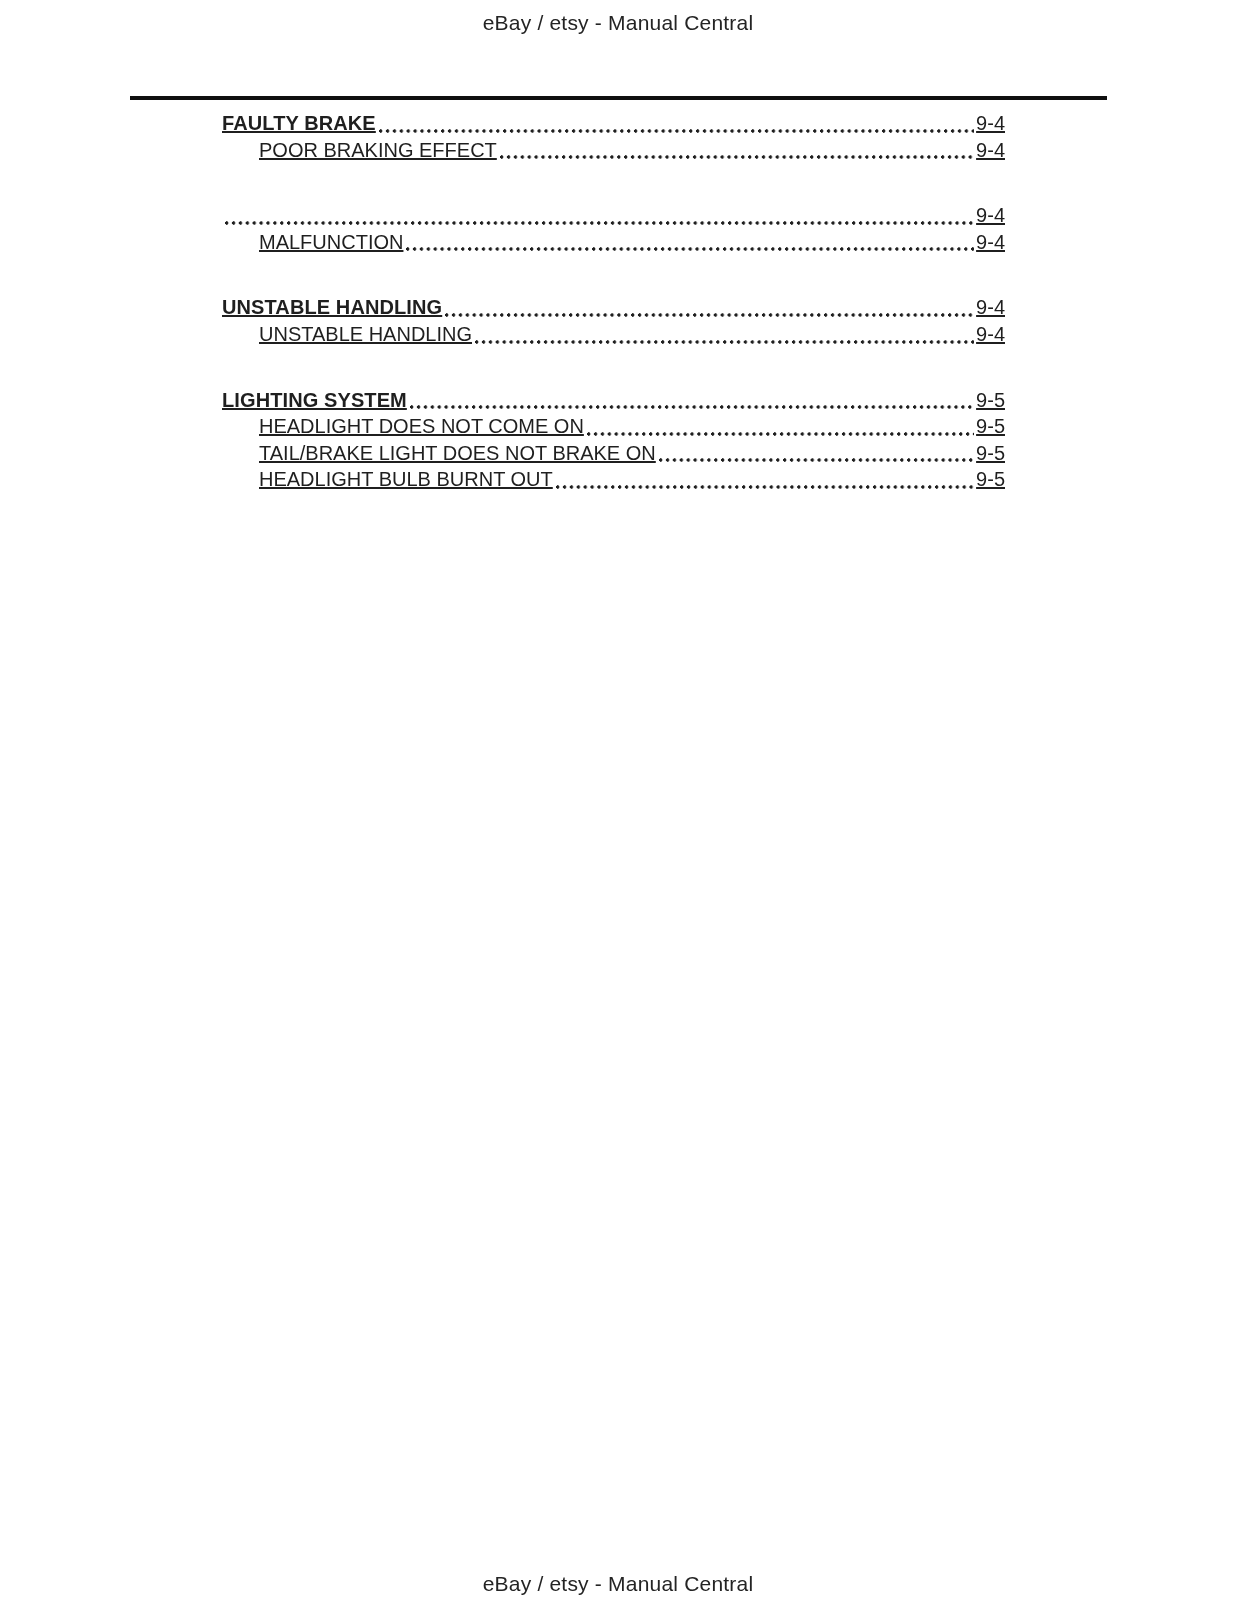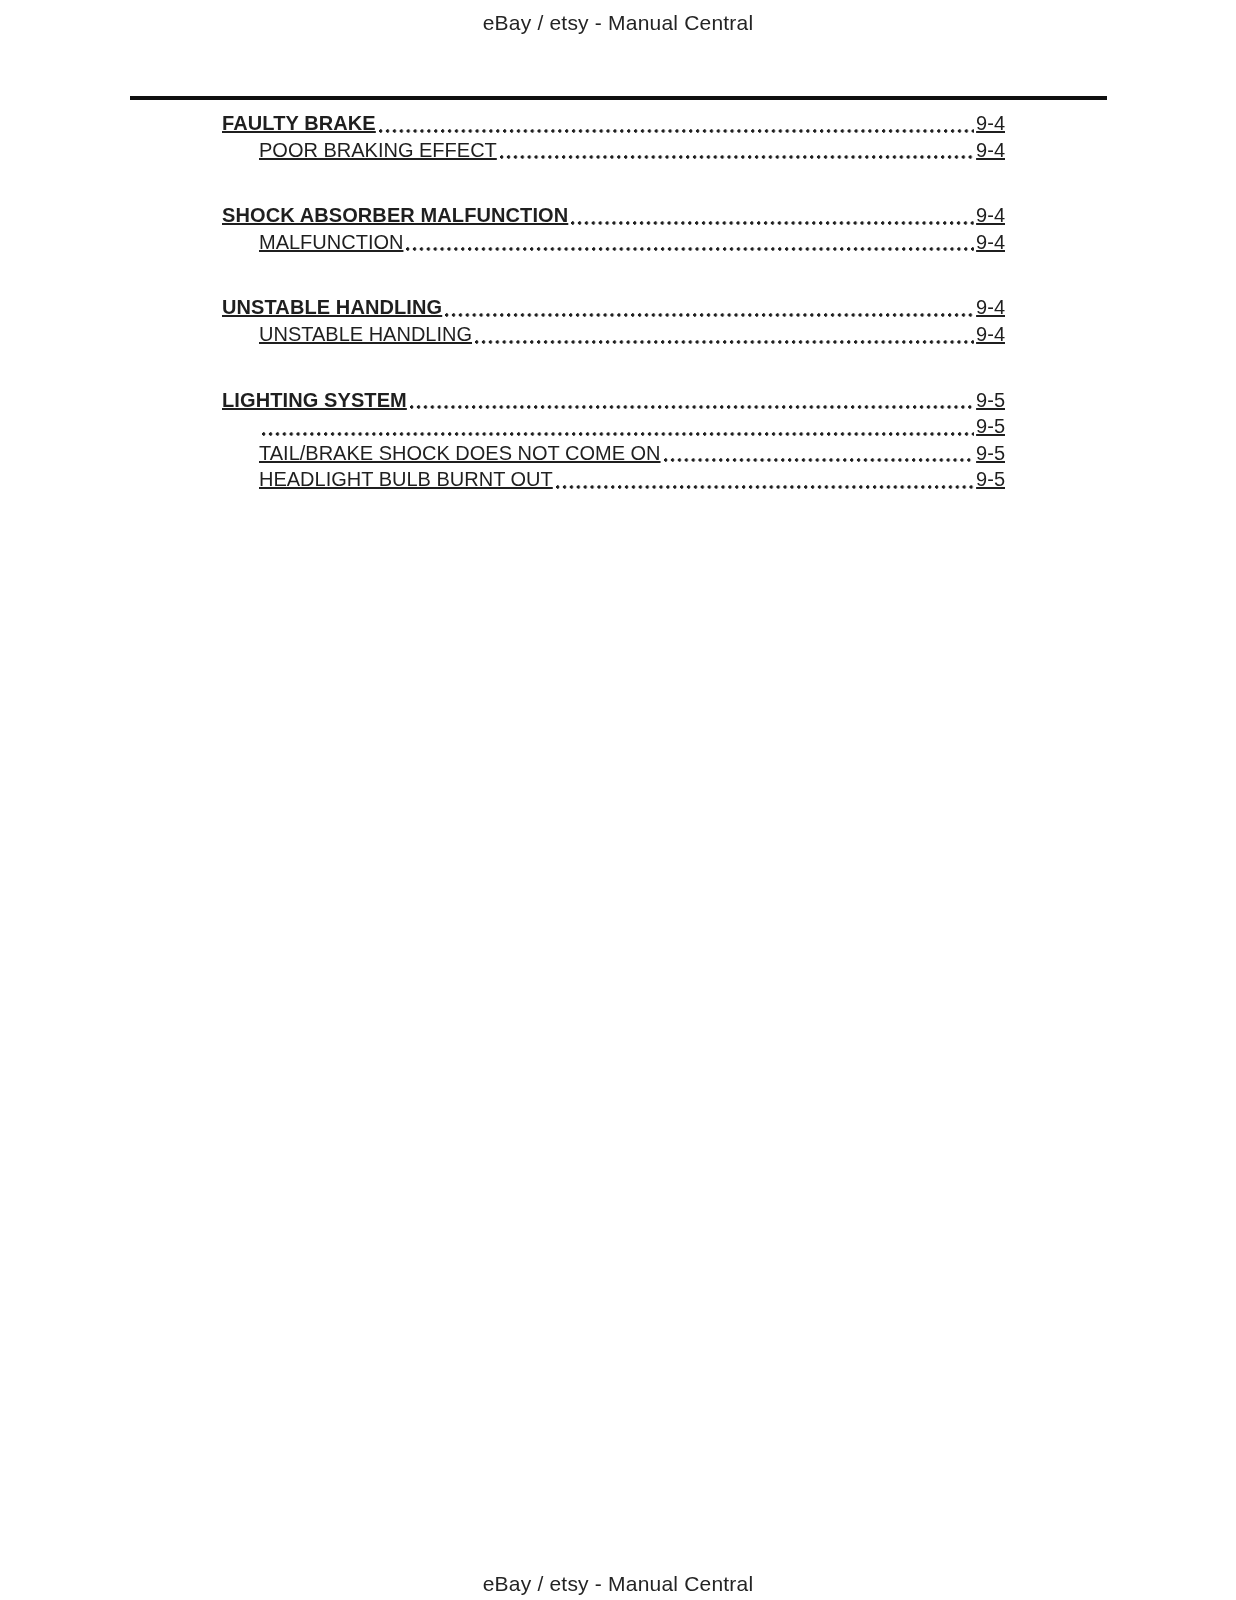--- a/index.html
+++ b/index.html
@@ -105,21 +105,20 @@
       </div>
       <div class="toc-row sub">
         <span class="label">POOR BRAKING EFFECT</span>
         <span class="dots"></span>
         <span class="pagenum">9-4</span>
       </div>
     </div>
 
     <div class="toc-group">
       <div class="toc-row head">
-        <span class="label">SHOCK ABSORBER MALFUNCTION</span>
         <span class="dots"></span>
         <span class="pagenum">9-4</span>
       </div>
       <div class="toc-row sub">
         <span class="label">MALFUNCTION</span>
         <span class="dots"></span>
         <span class="pagenum">9-4</span>
       </div>
     </div>
 
@@ -136,25 +135,26 @@
       </div>
     </div>
 
     <div class="toc-group">
       <div class="toc-row head">
         <span class="label">LIGHTING SYSTEM</span>
         <span class="dots"></span>
         <span class="pagenum">9-5</span>
       </div>
       <div class="toc-row sub">
+        <span class="label">HEADLIGHT DOES NOT COME ON</span>
         <span class="dots"></span>
         <span class="pagenum">9-5</span>
       </div>
       <div class="toc-row sub">
-        <span class="label">TAIL/BRAKE SHOCK DOES NOT COME ON</span>
+        <span class="label">TAIL/BRAKE LIGHT DOES NOT BRAKE ON</span>
         <span class="dots"></span>
         <span class="pagenum">9-5</span>
       </div>
       <div class="toc-row sub">
         <span class="label">HEADLIGHT BULB BURNT OUT</span>
         <span class="dots"></span>
         <span class="pagenum">9-5</span>
       </div>
     </div>
 

